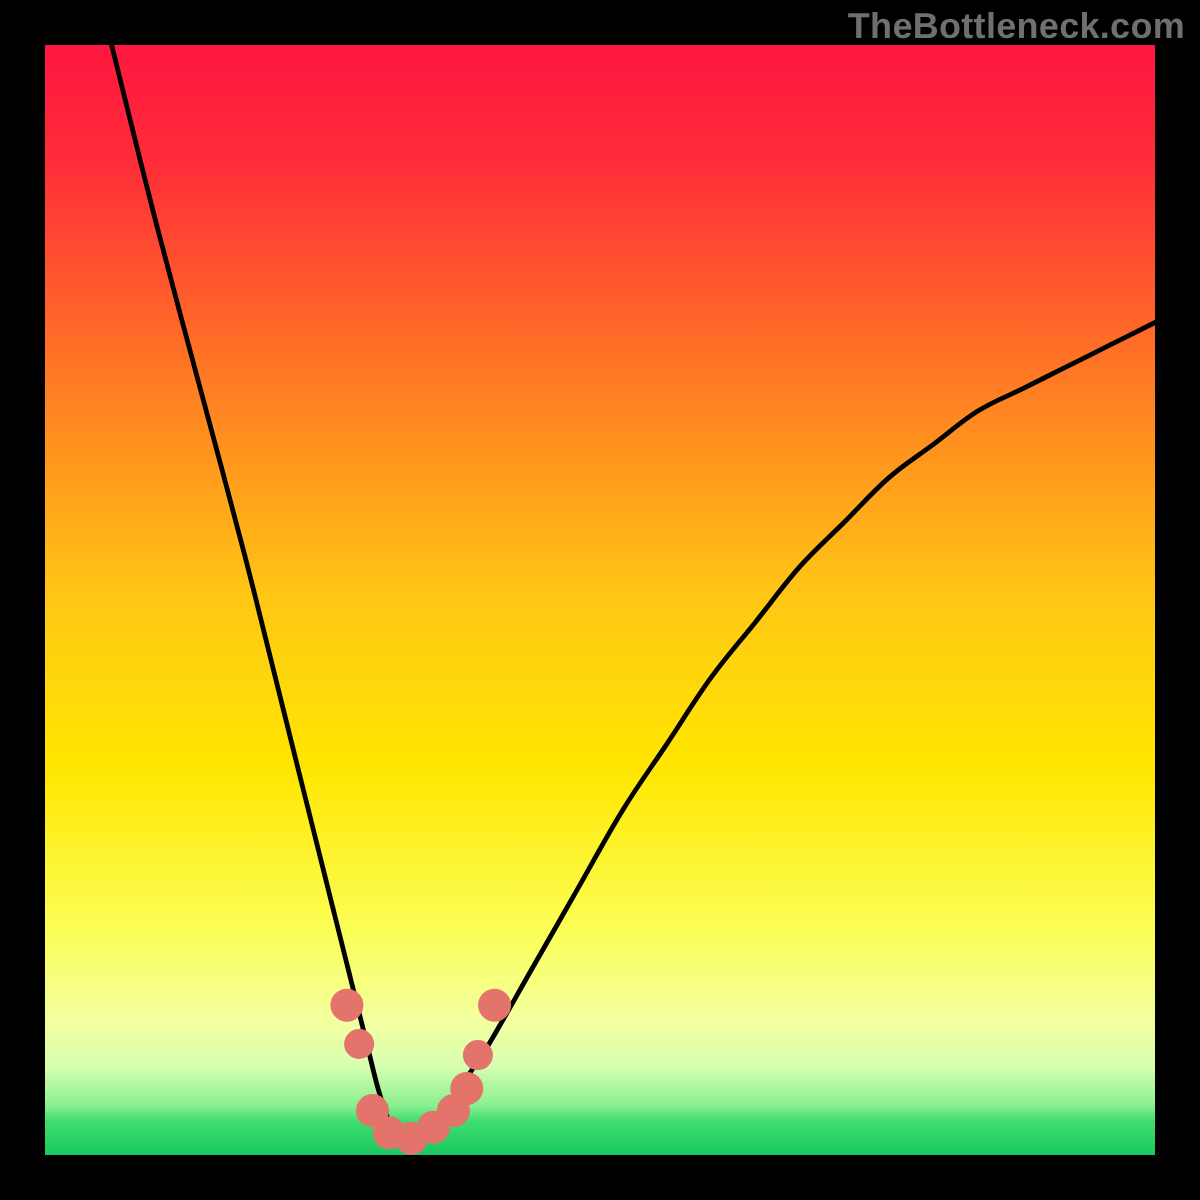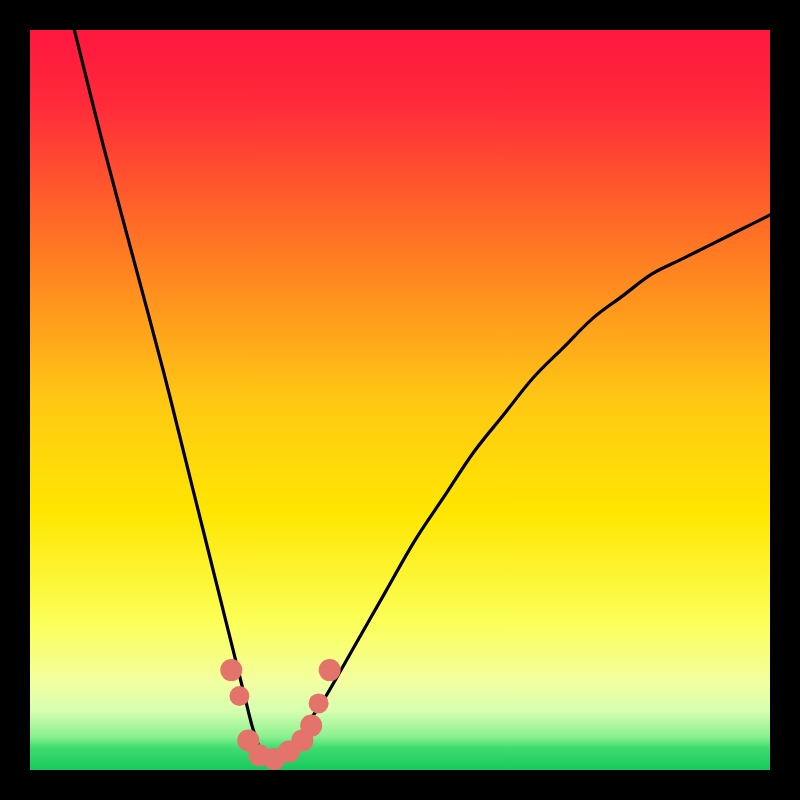--- a/index.html
+++ b/index.html
@@ -66,13 +66,14 @@
         <circle cx="218.29999999999998" cy="710.4" r="11" fill="#e4736b"></circle>
         <circle cx="229.4" cy="725.2" r="11" fill="#e4736b"></circle>
         <circle cx="244.20000000000002" cy="728.9" r="11" fill="#e4736b"></circle>
         <circle cx="259" cy="721.5" r="11" fill="#e4736b"></circle>
         <circle cx="272.32" cy="710.4" r="11" fill="#e4736b"></circle>
         <circle cx="281.2" cy="695.6" r="11" fill="#e4736b"></circle>
         <circle cx="288.6" cy="673.4" r="10" fill="#e4736b"></circle>
         <circle cx="299.70000000000005" cy="640.1" r="11" fill="#e4736b"></circle>
       </svg>
   </div>
+  <div class="watermark">TheBottleneck.com</div>
 </div>
 
 </body></html>

